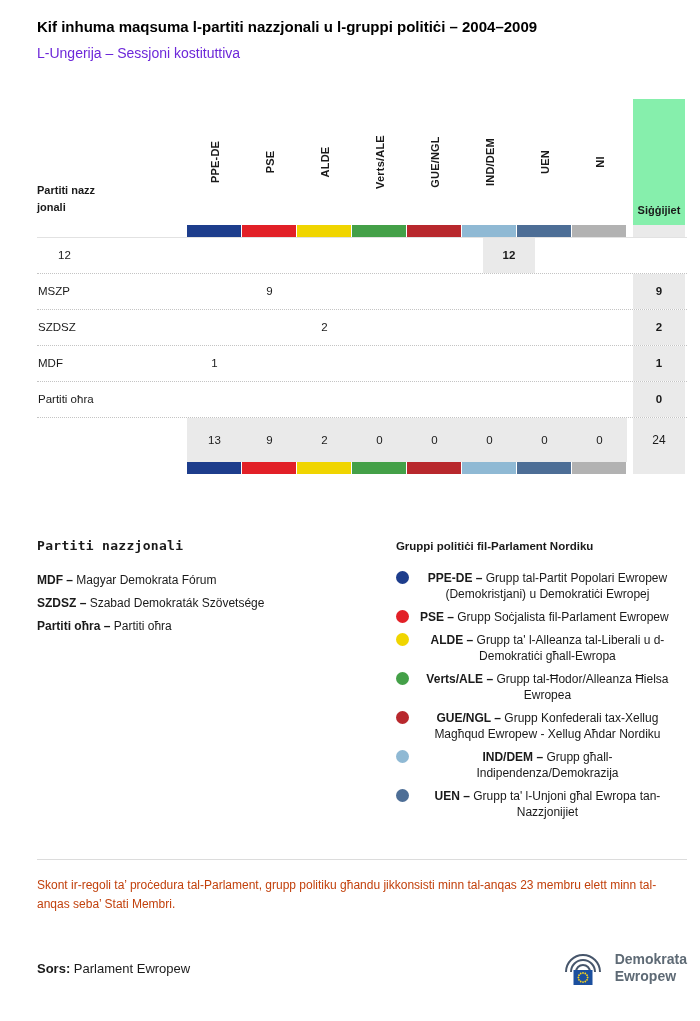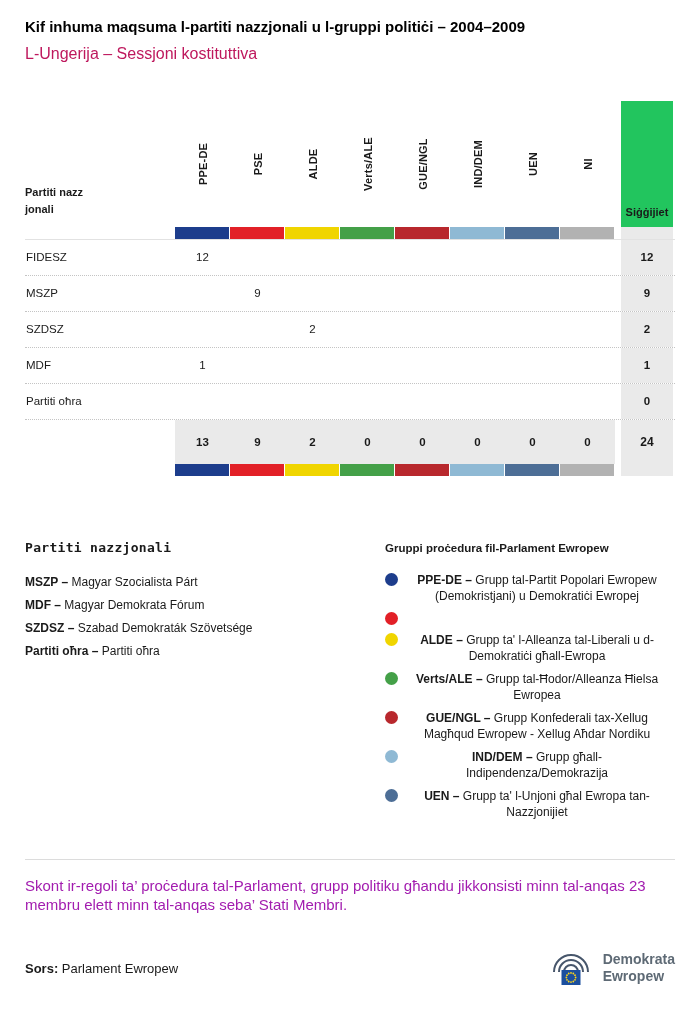--- a/index.html
+++ b/index.html
@@ -1,24 +1,24 @@
 <!DOCTYPE html>
 <html><head>
 <meta charset="utf-8">
 <style>
   html,body{margin:0;padding:0;}
   body{
     width:700px;height:1021px;background:#ffffff;overflow:hidden;
     font-family:"Liberation Sans", sans-serif;color:#1a1a1a;
     -webkit-font-smoothing:antialiased;
   }
-  .container{padding:18px 25px 0 25px;}
+  .container{padding:18px 25px 0 25px;margin-left:12px;}
 
   .title{font-size:15px;font-weight:bold;color:#000;}
-  .subtitle{font-size:16px;margin-top:10px;color:#be185d;}
+  .subtitle{font-size:14px;margin-top:10px;color:#6d28d9;}
 
   
   .table{margin-top:38px;width:650px;}
   .hrow,.brow,.trow{display:flex;}
   .c-label{width:150px;}
   .c-group{width:55px;}
   .c-gap{width:6px;}
   .c-seats{width:52px;}
 
   .hrow{height:126px;}
@@ -27,58 +27,58 @@
     position:absolute;bottom:10px;left:0;width:60px;
     font-size:11px;font-weight:bold;line-height:1.5;word-break:break-all;
   }
   .hrow .c-group{position:relative;}
   .vlabel{
     position:absolute;top:50%;left:50%;
     writing-mode:vertical-rl;transform:translate(-50%,-50%) rotate(180deg);
     font-size:11px;font-weight:bold;white-space:nowrap;letter-spacing:.2px;
   }
   .hrow .c-seats{
-    background:#22c55e;display:flex;align-items:flex-end;justify-content:center;
+    background:#86efac;display:flex;align-items:flex-end;justify-content:center;
     padding-bottom:9px;box-sizing:border-box;font-size:11px;font-weight:bold;
   }
 
   .brow{height:12px;}
   .brow.top{border-bottom:1px solid #e2e2e2;}
   .brow .c-group{box-sizing:border-box;border-right:1px solid #fff;}
   .brow .c-seats{background:#eaeaea;}
 
   .trow{height:35px;border-bottom:1px dotted #c4c4c4;}
   .trow .cell{line-height:35px;font-size:11.5px;}
   .trow .c-label{padding-left:1px;box-sizing:border-box;}
   .trow .c-group{text-align:center;}
   .trow .c-seats{text-align:center;font-weight:bold;background:#eaeaea;}
 
   .trow.totals{height:44px;border-bottom:none;}
-  .trow.totals .cell{line-height:44px;font-weight:bold;}
+  .trow.totals .cell{line-height:44px;font-weight:normal;}
   .trow.totals .c-group{background:#eaeaea;}
   .trow.totals .c-seats{font-size:12px;}
 
   
   .legends{display:flex;margin-top:64px;}
   .legend-left{width:360px;}
   .legend-left h3{
     font-family:"DejaVu Sans Mono", monospace;
     font-size:13px;font-weight:bold;margin:0 0 20px 0;letter-spacing:.3px;
   }
   .pitem{font-size:12px;margin-bottom:9px;}
   .legend-right{width:280px;}
   .legend-right h3{font-size:11.5px;font-weight:bold;margin:2px 0 18px 0;}
   .gitem{display:flex;margin-bottom:7px;font-size:12px;line-height:16px;text-align:center;}
   .dot{width:13px;height:13px;border-radius:50%;flex:0 0 13px;margin-right:11px;margin-top:1px;}
   .gtext{display:block;}
 
   
   .note{
     margin-top:32px;border-top:1px solid #dcdcdc;padding-top:16px;
-    font-size:15px;line-height:19px;color:#a21caf;width:650px;
+    font-size:12px;line-height:19px;color:#c2410c;width:650px;
   }
   .bottomrow{
     width:650px;margin-top:34px;display:flex;justify-content:space-between;align-items:center;
   }
   .source{font-size:13px;}
   .logo{display:flex;align-items:center;gap:9px;}
   .logo-text{font-size:14px;font-weight:bold;color:#5e6a75;line-height:17px;}
 </style>
 </head>
 <body>
@@ -130,21 +130,20 @@
       <div class="c-group" style="background: rgb(68, 160, 72);"></div>
       <div class="c-group" style="background: rgb(184, 40, 45);"></div>
       <div class="c-group" style="background: rgb(143, 185, 212);"></div>
       <div class="c-group" style="background: rgb(77, 110, 150);"></div>
       <div class="c-group" style="background: rgb(178, 178, 178);"></div>
       <div class="c-gap"></div>
       <div class="c-seats"></div>
     </div>
 
     <div class="trow">
-      <div class="cell c-label">FIDESZ</div>
       <div class="cell c-group">12</div>
       <div class="cell c-group"></div>
       <div class="cell c-group"></div>
       <div class="cell c-group"></div>
       <div class="cell c-group"></div>
       <div class="cell c-group"></div>
       <div class="cell c-group"></div>
       <div class="cell c-group"></div>
       <div class="c-gap"></div>
       <div class="cell c-seats">12</div>
@@ -233,34 +232,34 @@
       <div class="c-gap"></div>
       <div class="c-seats"></div>
     </div>
 
   </div>
 
   <div class="legends">
 
     <div class="legend-left">
       <h3>Partiti nazzjonali</h3>
-      <div class="pitem"><b>MSZP –</b> <span>Magyar Szocialista Párt</span></div>
       <div class="pitem"><b>MDF –</b> <span>Magyar Demokrata Fórum</span></div>
       <div class="pitem"><b>SZDSZ –</b> <span>Szabad Demokraták Szövetsége</span></div>
       <div class="pitem"><b>Partiti oħra –</b> <span>Partiti oħra</span></div>
     </div>
 
     <div class="legend-right">
-      <h3>Gruppi proċedura fil-Parlament Ewropew</h3>
+      <h3>Gruppi politiċi fil-Parlament Nordiku</h3>
       <div class="gitem">
         <span class="dot" style="background: rgb(29, 61, 140);"></span>
         <span class="gtext"><b>PPE-DE –</b> <span>Grupp tal-Partit Popolari Ewropew (Demokristjani) u Demokratiċi Ewropej</span></span>
       </div>
       <div class="gitem">
         <span class="dot" style="background: rgb(226, 32, 39);"></span>
+        <span class="gtext"><b>PSE –</b> <span>Grupp Soċjalista fil-Parlament Ewropew</span></span>
       </div>
       <div class="gitem">
         <span class="dot" style="background: rgb(240, 213, 0);"></span>
         <span class="gtext"><b>ALDE –</b> <span>Grupp ta' l-Alleanza tal-Liberali u d-Demokratiċi għall-Ewropa</span></span>
       </div>
       <div class="gitem">
         <span class="dot" style="background: rgb(68, 160, 72);"></span>
         <span class="gtext"><b>Verts/ALE –</b> <span>Grupp tal-Ħodor/Alleanza Ħielsa Ewropea</span></span>
       </div>
       <div class="gitem">

